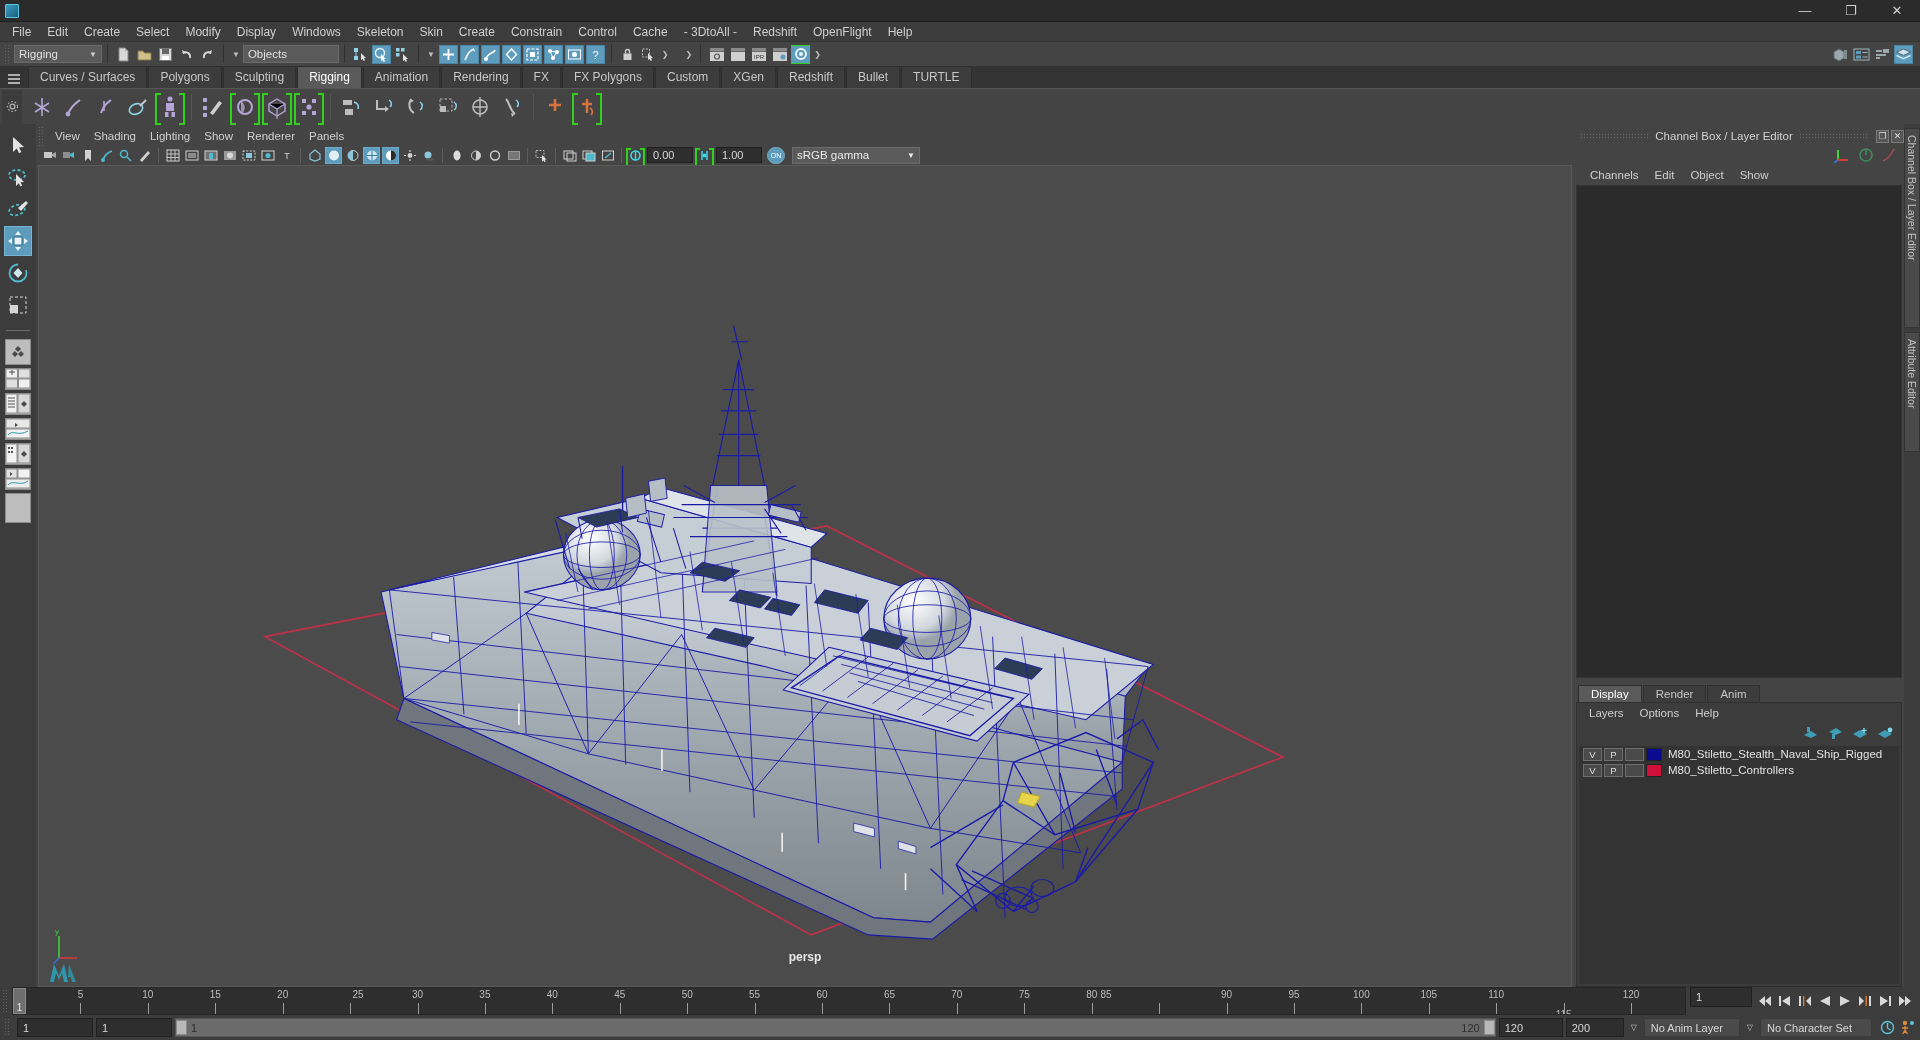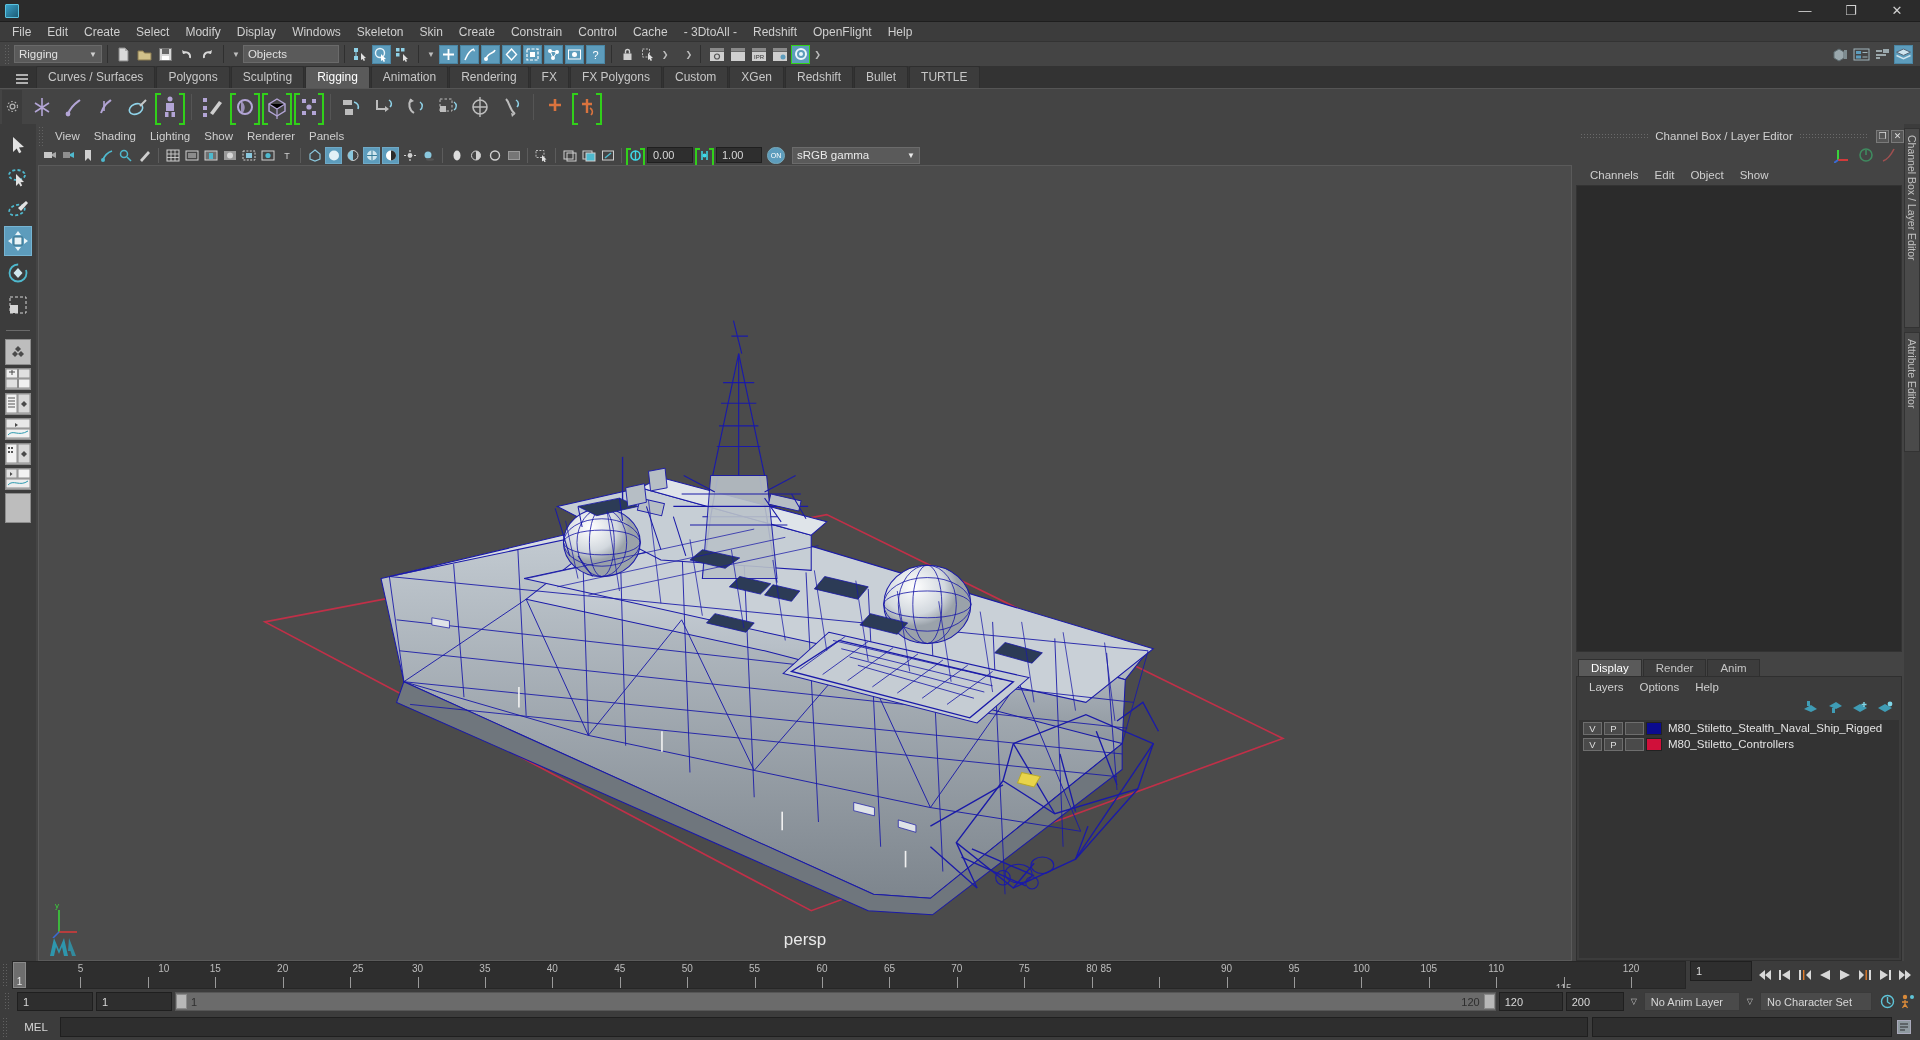--- a/index.html
+++ b/index.html
@@ -46,21 +46,21 @@
   .tinyarrow { font-size:8px; color:#bdbdbd; margin:0 3px; }
   .ticon { width:19px; height:19px; margin:0 1px; display:flex; align-items:center;
            justify-content:center; border:1px solid transparent; flex:0 0 19px; }
   .ticon svg { display:block; }
   .ticon.on { background:#5d9cbc; border-color:#4a86a4; }
   .ticon.greenbox { border:1px solid #31d01a; background:#5d9cbc; }
   .rtools { margin-left:auto; display:flex; align-items:center; padding-right:6px; }
 
   
   .shelfwrap { background:#3c3c3c; flex:0 0 auto; }
-  .shelftabs { height:22px; display:flex; align-items:flex-end; padding-left:12px; background:#333; }
+  .shelftabs { height:22px; display:flex; align-items:flex-end; padding-left:4px; background:#333; }
   .shelftabs .hamb { width:20px; height:18px; display:flex; align-items:center; justify-content:center;
                      margin-right:4px; }
   .shelftabs .hamb i { display:block; width:12px; height:2px; background:#b0b0b0; position:relative; }
   .shelftabs .hamb i:before, .shelftabs .hamb i:after { content:""; position:absolute; left:0;
       width:12px; height:2px; background:#b0b0b0; }
   .shelftabs .hamb i:before { top:-4px; } .shelftabs .hamb i:after { top:4px; }
   .stab { padding:3px 11px 4px; font-size:12px; color:#c7c7c7; background:#3c3c3c;
           border:1px solid #2e2e2e; border-bottom:none; margin-right:1px; border-radius:2px 2px 0 0; }
   .stab.active { background:#5a5a5a; color:#fff; }
 
@@ -109,22 +109,22 @@
   .gammacombo { height:17px; width:128px; background:#5a5a5a; border:1px solid #6b6b6b;
                 display:flex; align-items:center; padding:0 4px; font-size:11.5px; color:#eaeaea;
                 margin-left:4px;}
   .gammacombo .arrow{ margin-left:auto; font-size:8px; }
   .onbadge { width:18px;height:17px;border-radius:9px;background:#5d9cbc;display:flex;
              align-items:center;justify-content:center;font-size:7px;color:#fff;border:1px solid #7ab;
              margin:0 3px; flex:0 0 18px;}
 
   .viewport { flex:1 1 auto; position:relative; background:#4b4b4b; overflow:hidden;
               border:1px solid #5a5a5a; min-height:0; }
-  .vp-label { position:absolute; left:50%; transform:translateX(-50%); bottom:10px;
-              font-size:17px; color:#e8e8e8; font-weight:normal; }
+  .vp-label { position:absolute; left:50%; transform:translateX(-50%); bottom:22px;
+              font-size:12px; color:#e8e8e8; font-weight:bold; }
   .axis { position:absolute; left:12px; bottom:22px; width:40px; height:40px; }
   .mayalogo { position:absolute; left:8px; bottom:0px; width:32px; height:28px; }
 
   
   .rdock { width:330px; background:#444; display:flex; flex-direction:column; flex:0 0 330px;
            padding-top:3px;}
   .rdock-title { height:18px; display:flex; align-items:center; font-size:11.5px; color:#d0d0d0;
                  justify-content:center; position:relative; }
   .dots { flex:1 1 auto; height:7px; margin:0 6px;
      background-image: radial-gradient(#6a6a6a 45%, transparent 46%); background-size:3px 3px;}
@@ -1158,21 +1158,21 @@
   </div>
 
   <div class="timearea">
     <div class="timerow">
       <div class="gripper" style="height:24px;margin:2px 3px 0 2px"></div>
       <div class="timeslider" id="timeslider">
           <div class="playhead" style="left: 0px;">1</div>
           <div class="tick" style="left: 67.4194px;"></div>
           <div class="ticklabel" style="left: 67.4194px;">5</div>
           <div class="tick" style="left: 134.839px;"></div>
-          <div class="ticklabel" style="left: 134.839px; margin-left: 16px;">10</div>
+          <div class="ticklabel" style="left: 134.839px;">10</div>
           <div class="tick" style="left: 202.258px;"></div>
           <div class="ticklabel" style="left: 202.258px;">15</div>
           <div class="tick" style="left: 269.677px;"></div>
           <div class="ticklabel" style="left: 269.677px;">20</div>
           <div class="tick" style="left: 337.097px;"></div>
           <div class="ticklabel" style="left: 337.097px; margin-left: 8px;">25</div>
           <div class="tick" style="left: 404.516px;"></div>
           <div class="ticklabel" style="left: 404.516px;">30</div>
           <div class="tick" style="left: 471.935px;"></div>
           <div class="ticklabel" style="left: 471.935px;">35</div>
@@ -1284,25 +1284,15 @@
         <path d="M8.5 4v5l3 2" stroke="#5fc4d8" stroke-width="1.4" fill="none"></path>
         </svg>
       <svg width="17" height="17" viewBox="0 0 17 17">
         <circle cx="6" cy="4" r="2.2" fill="#d98a3a"></circle>
           <path d="M6 7v7M3 9h6M6 11l-2.5 4M6 11l2.5 4" stroke="#d98a3a" stroke-width="1.3" fill="none"></path>
         <circle cx="13" cy="4" r="2" fill="#5fc4d8"></circle>
         </svg>
     </div>
   </div>
 
-  <div class="cmdrow">
-    <div class="gripper" style="height:20px"></div>
-    <div class="mel-label">MEL</div>
-    <div class="mel-input"></div>
-    <div class="mel-out"></div>
-    <svg width="16" height="16" viewBox="0 0 16 16" style="margin-right:6px">
-      <rect x="1.5" y="1.5" width="13" height="13" fill="#8f9aa0" stroke="#aab"></rect>
-      <path d="M4 5h8M4 8h8M4 11h5" stroke="#2e2e2e" stroke-width="1.1"></path>
-      </svg>
-  </div>
 
 
 </div>
 
 </body></html>

